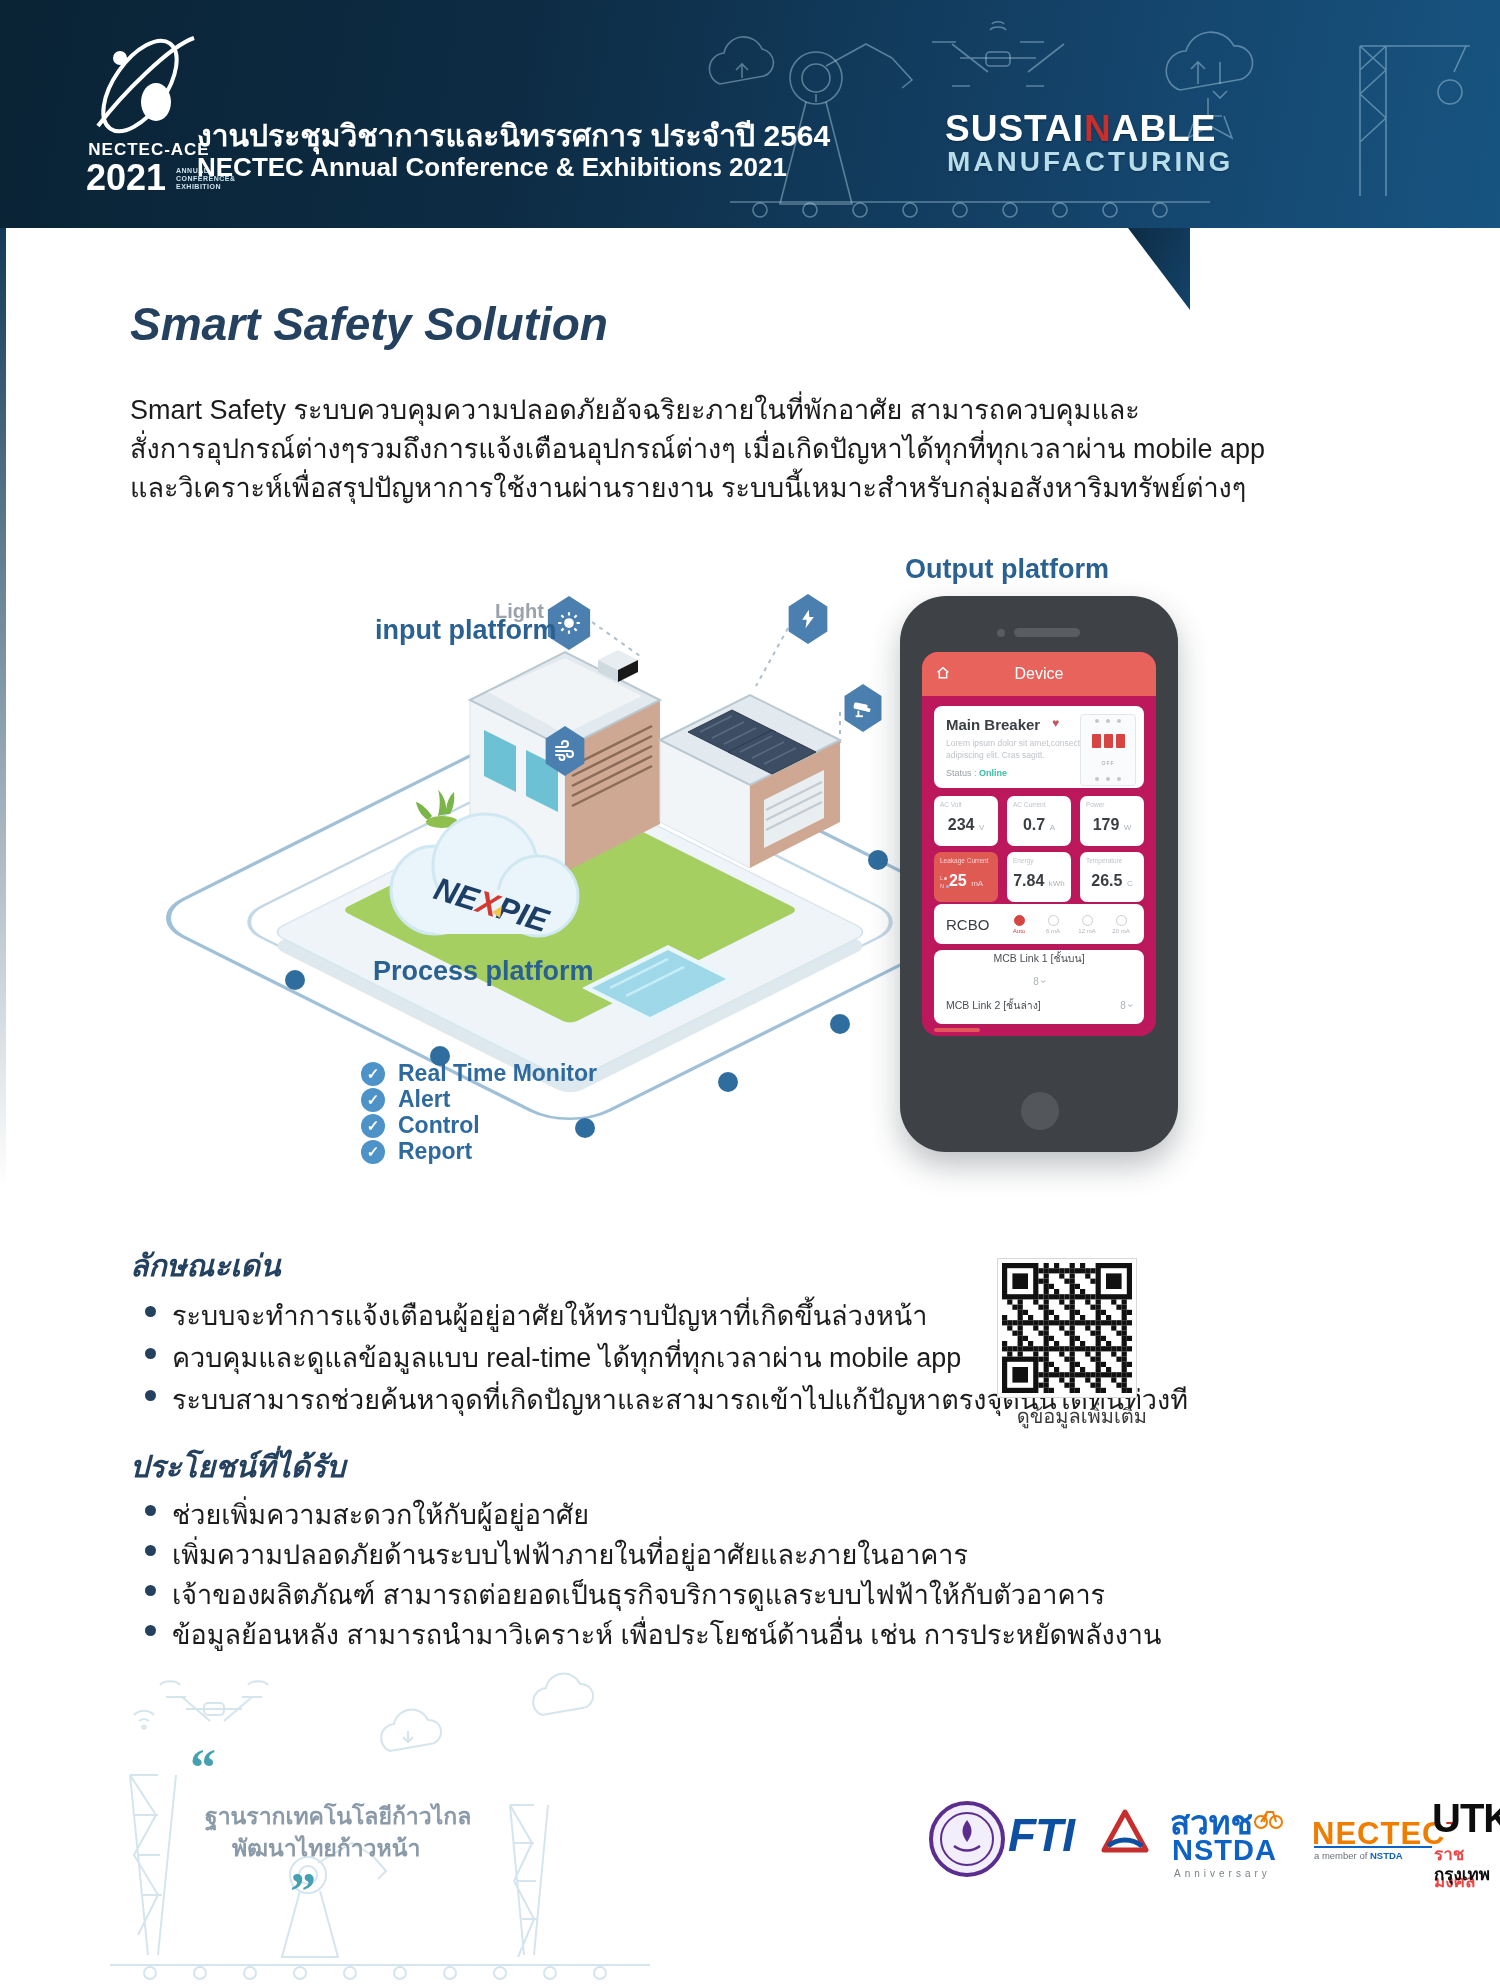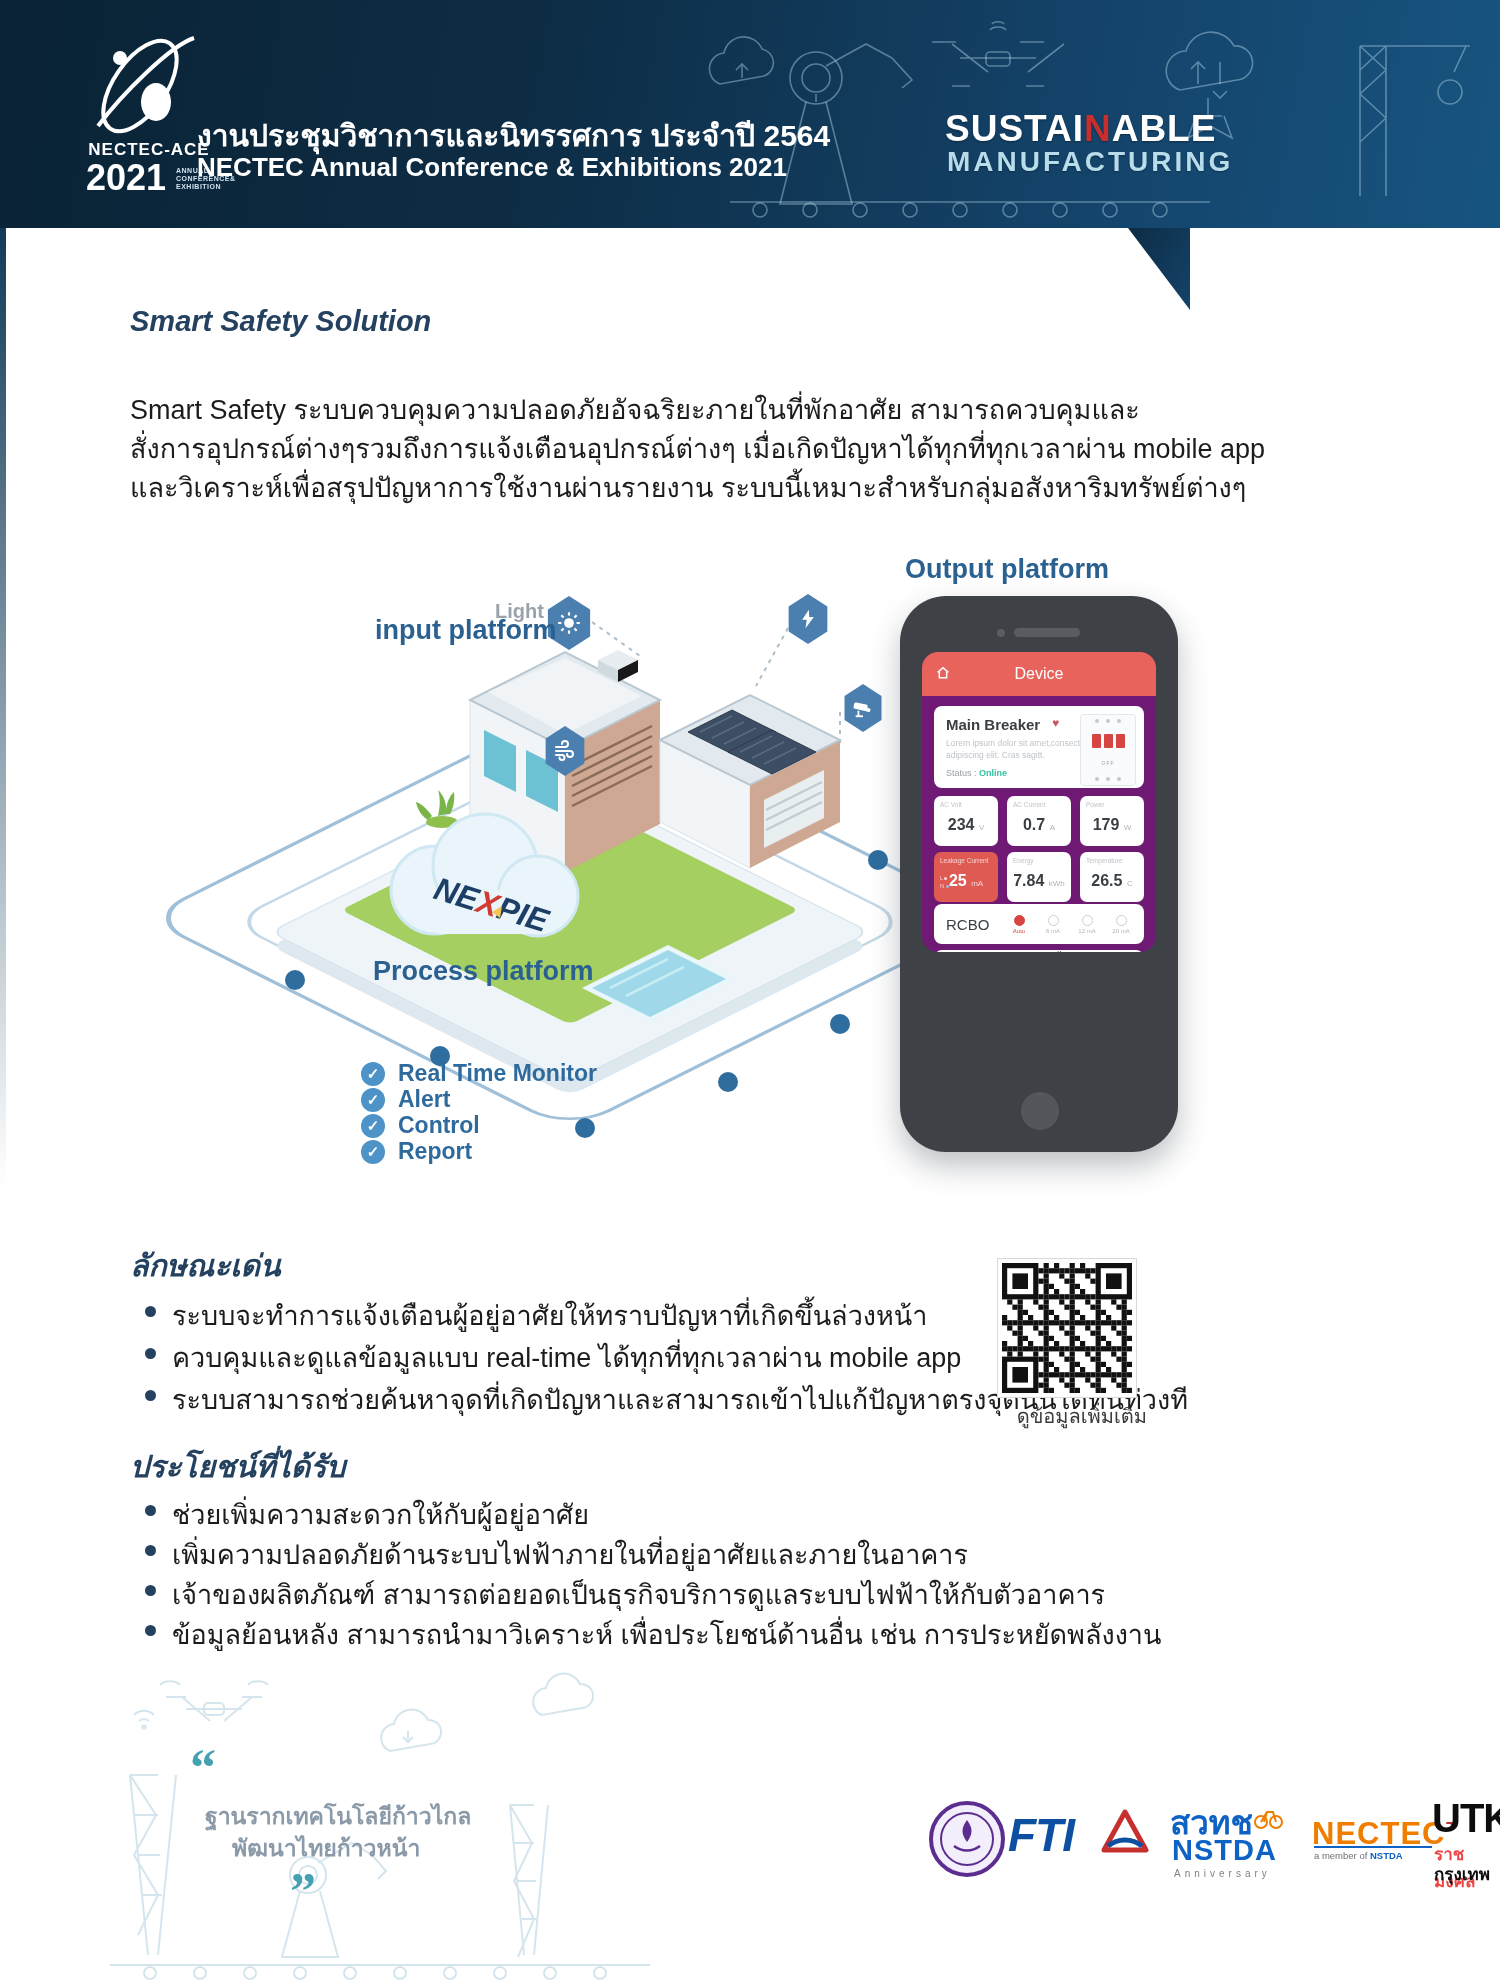--- a/index.html
+++ b/index.html
@@ -21,40 +21,40 @@
   #logo-year{left:86px;top:157px;color:#fff;font-weight:bold;font-size:36px;}
   #logo-sub{left:176px;top:167px;color:#cfe2ee;font-size:7px;line-height:8px;font-weight:bold;letter-spacing:.5px;}
   #hdr-th{left:197px;top:112px;font-size:30px;}
   #hdr-en{left:197px;top:152px;font-size:26px;}
   #banner1{left:945px;top:108px;font-size:37px;font-weight:800;color:#fff;letter-spacing:1px;
     text-shadow:0 1px 2px rgba(0,0,0,.35);}
   #banner1 .accent{color:#c62f2d;}
   #banner2{left:947px;top:146px;font-size:28px;font-weight:800;color:#b7dcea;letter-spacing:3px;
     text-shadow:0 1px 2px rgba(0,0,0,.3);}
   
-  #main-title{left:130px;top:305px;font-size:29px;font-weight:bold;font-style:italic;color:#24415f;}
+  #main-title{left:130px;top:297px;font-size:46px;font-weight:bold;font-style:italic;color:#24415f;}
   .para-line{left:130px;width:1140px;font-size:27px;color:#1c1c1c;white-space:nowrap;}
   .sec-head{left:130px;font-size:30px;font-weight:bold;font-style:italic;color:#24415f;}
   .bullet{left:145px;display:flex;align-items:flex-start;gap:16px;font-size:27px;color:#1c1c1c;white-space:nowrap;}
   .bullet .dot{width:11px;height:11px;border-radius:50%;background:#24415f;margin-top:12px;flex:0 0 auto;}
   
   .dlabel{font-size:27px;font-weight:800;color:#2a6191;white-space:nowrap;}
   #light-label{left:495px;top:600px;font-size:20px;font-weight:bold;color:#9aa3ab;}
   .hex{clip-path:polygon(50% 0,94% 25%,94% 75%,50% 100%,6% 75%,6% 25%);
     background:#4b7fb0;display:flex;align-items:center;justify-content:center;}
   .check-row{left:361px;display:flex;align-items:center;gap:13px;}
   .check-ic{width:24px;height:24px;border-radius:50%;background:#4e93c8;color:#fff;font-size:15px;
     font-weight:bold;display:flex;align-items:center;justify-content:center;flex:0 0 auto;}
   .check-lb{font-size:23px;font-weight:800;color:#2e6a9e;white-space:nowrap;}
   
   #phone{left:900px;top:596px;width:278px;height:556px;background:#3e4246;border-radius:46px;
     box-shadow:0 14px 30px rgba(40,50,60,.30);}
   #speaker{left:1014px;top:628px;width:66px;height:9px;border-radius:5px;background:#595d61;}
   #cam-dot{left:997px;top:629px;width:8px;height:8px;border-radius:50%;background:#595d61;}
-  #screen{left:922px;top:652px;width:234px;height:300px;background:#701a75;border-radius:16px;overflow:hidden;}
+  #screen{left:922px;top:652px;width:234px;height:384px;background:#be185d;border-radius:16px;overflow:hidden;}
   #app-header{position:absolute;left:0;top:0;width:234px;height:44px;background:#e8635c;color:#fff;
     display:flex;align-items:center;justify-content:center;font-size:16px;}
   #app-home{position:absolute;left:13px;top:13px;}
   .card{position:absolute;background:#fff;border-radius:8px;box-shadow:0 2px 6px rgba(60,70,80,.08);}
   #main-card{left:12px;top:54px;width:210px;height:82px;}
   #mb-title{position:absolute;left:12px;top:10px;font-size:15px;color:#3a3f44;font-weight:bold;}
   #mb-heart{position:absolute;left:118px;top:10px;font-size:12px;color:#c7545e;}
   .mb-desc{position:absolute;left:12px;font-size:8.5px;color:#bfc4ca;white-space:nowrap;}
   #mb-status{position:absolute;left:12px;top:62px;font-size:9px;color:#9aa0a8;}
   #mb-status b{color:#35c0a2;font-weight:bold;}

